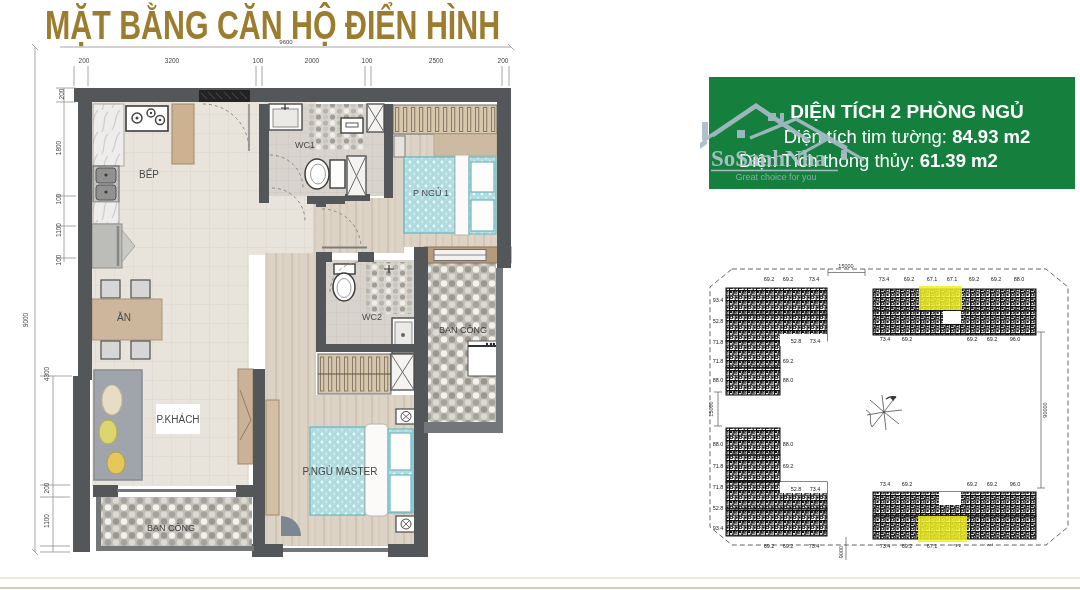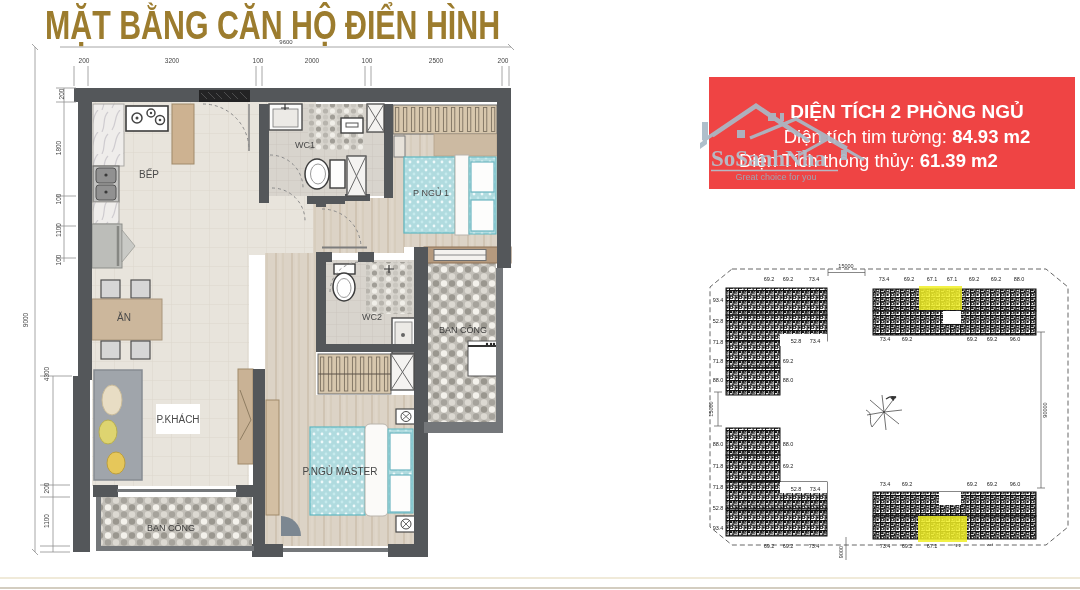--- a/index.html
+++ b/index.html
@@ -1,18 +1,18 @@
 <!DOCTYPE html>
 <html><head>
 <meta charset="utf-8">
 <style>
 html,body{margin:0;padding:0;}
 body{width:1080px;height:590px;position:relative;font-family:"Liberation Sans",sans-serif;background:#ffffff;overflow:hidden;}
 .title{position:absolute;left:45px;top:2px;font-size:41px;font-weight:bold;color:#9c7c2e;white-space:nowrap;transform:scaleX(0.74);transform-origin:0 50%;}
-.infobox{position:absolute;left:709px;top:77px;width:366px;height:112px;background:#ef4444;color:#fff;}
+.infobox{position:absolute;left:709px;top:77px;width:366px;height:112px;background:#15803d;color:#fff;}
 .infobox .l1{position:absolute;left:0;right:0;top:24px;text-align:center;font-size:19px;font-weight:bold;padding-left:30px;}
 .infobox .l2{position:absolute;left:0;right:0;top:49px;text-align:center;font-size:18.5px;padding-left:30px;}
 .infobox .l3{position:absolute;left:0;right:0;top:73px;text-align:left;font-size:18.5px;padding-left:30px;}
 .bottomline{position:absolute;left:0;top:577px;width:1080px;height:2px;background:#f0ead9;}
 .bottomline2{position:absolute;left:0;top:587px;width:1080px;height:2px;background:#d3cdc0;}
 svg{position:absolute;left:0;top:0;}
 </style>
 </head>
 <body>
 <div class="title">MẶT BẰNG CĂN HỘ ĐIỂN HÌNH</div>

